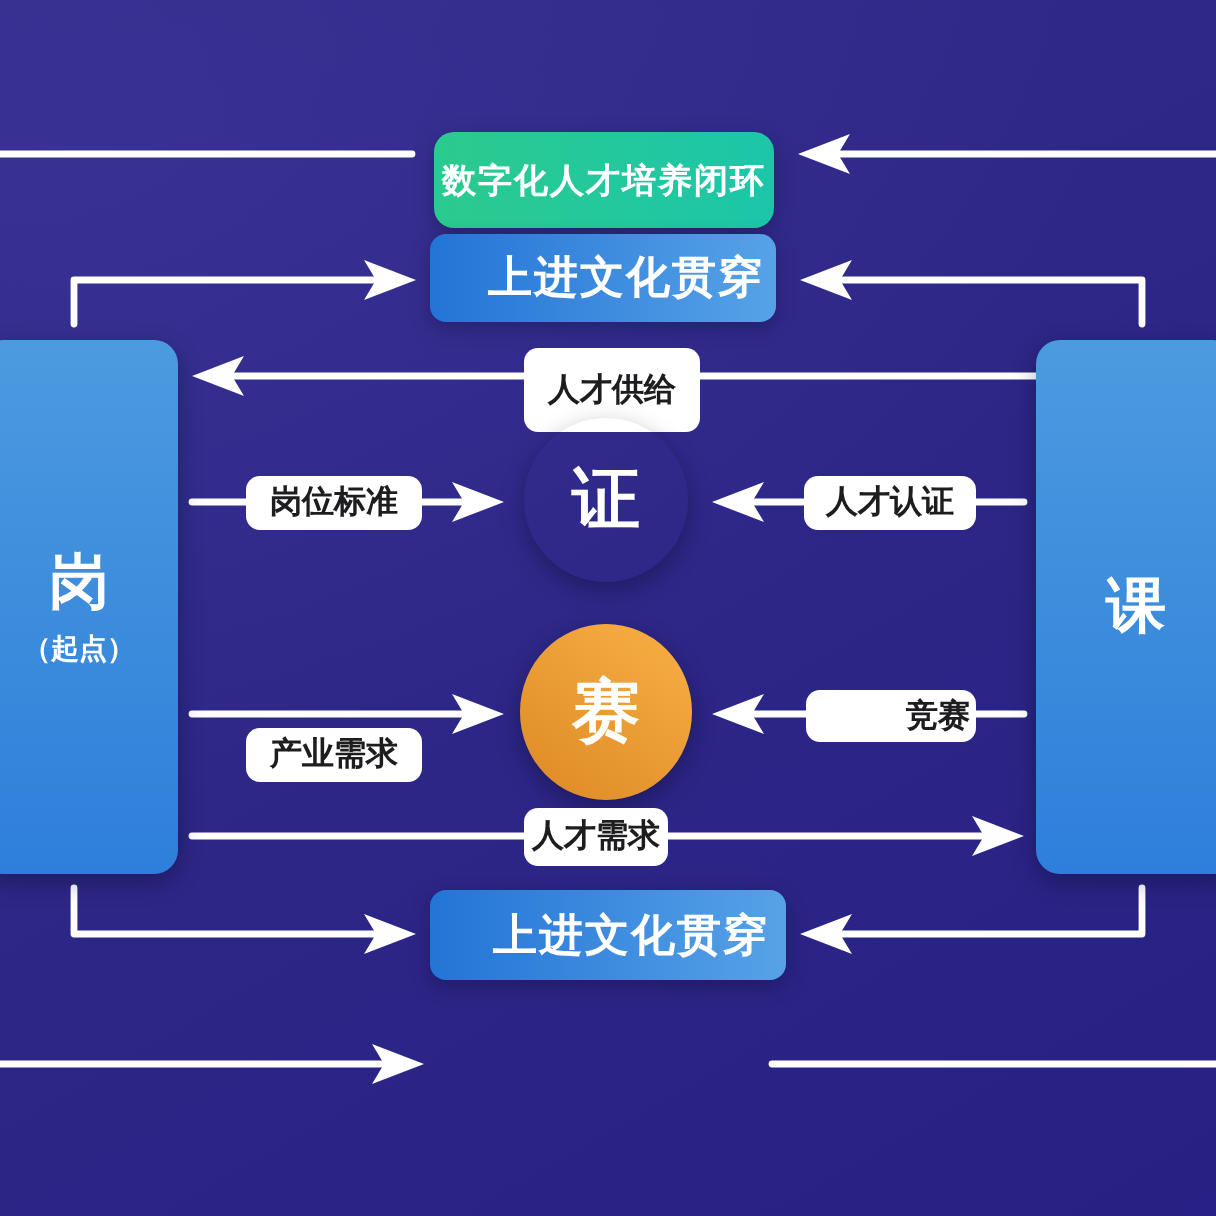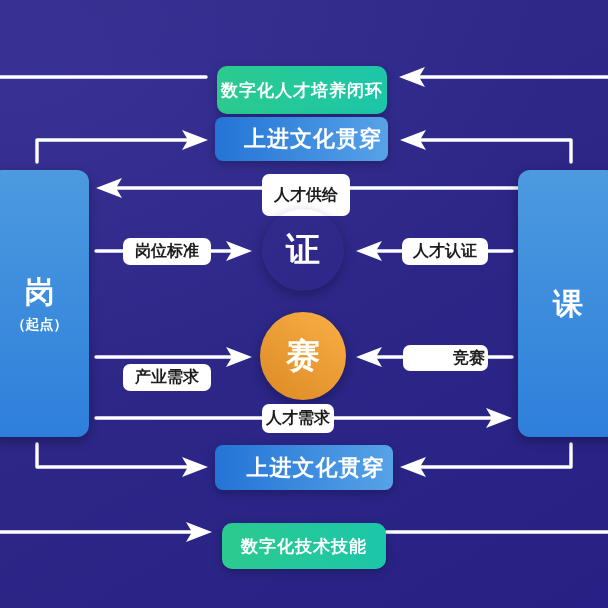--- a/index.html
+++ b/index.html
@@ -154,17 +154,14 @@
   </div>
 
   <div class="abs pill" style="left:262px;top:404px;width:72px;height:29px;">
     <span>人才需求</span>
   </div>
 
   <div class="abs btn btn-blue" style="left:215px;top:445px;width:178px;height:45px;">
     <span>上进文化贯穿</span>
   </div>
 
-  <div class="abs btn btn-teal" style="left:222px;top:507px;width:164px;height:46px;">
-    <span>数字化技术技能</span>
-  </div>
 
 </div>
 
 </body></html>

